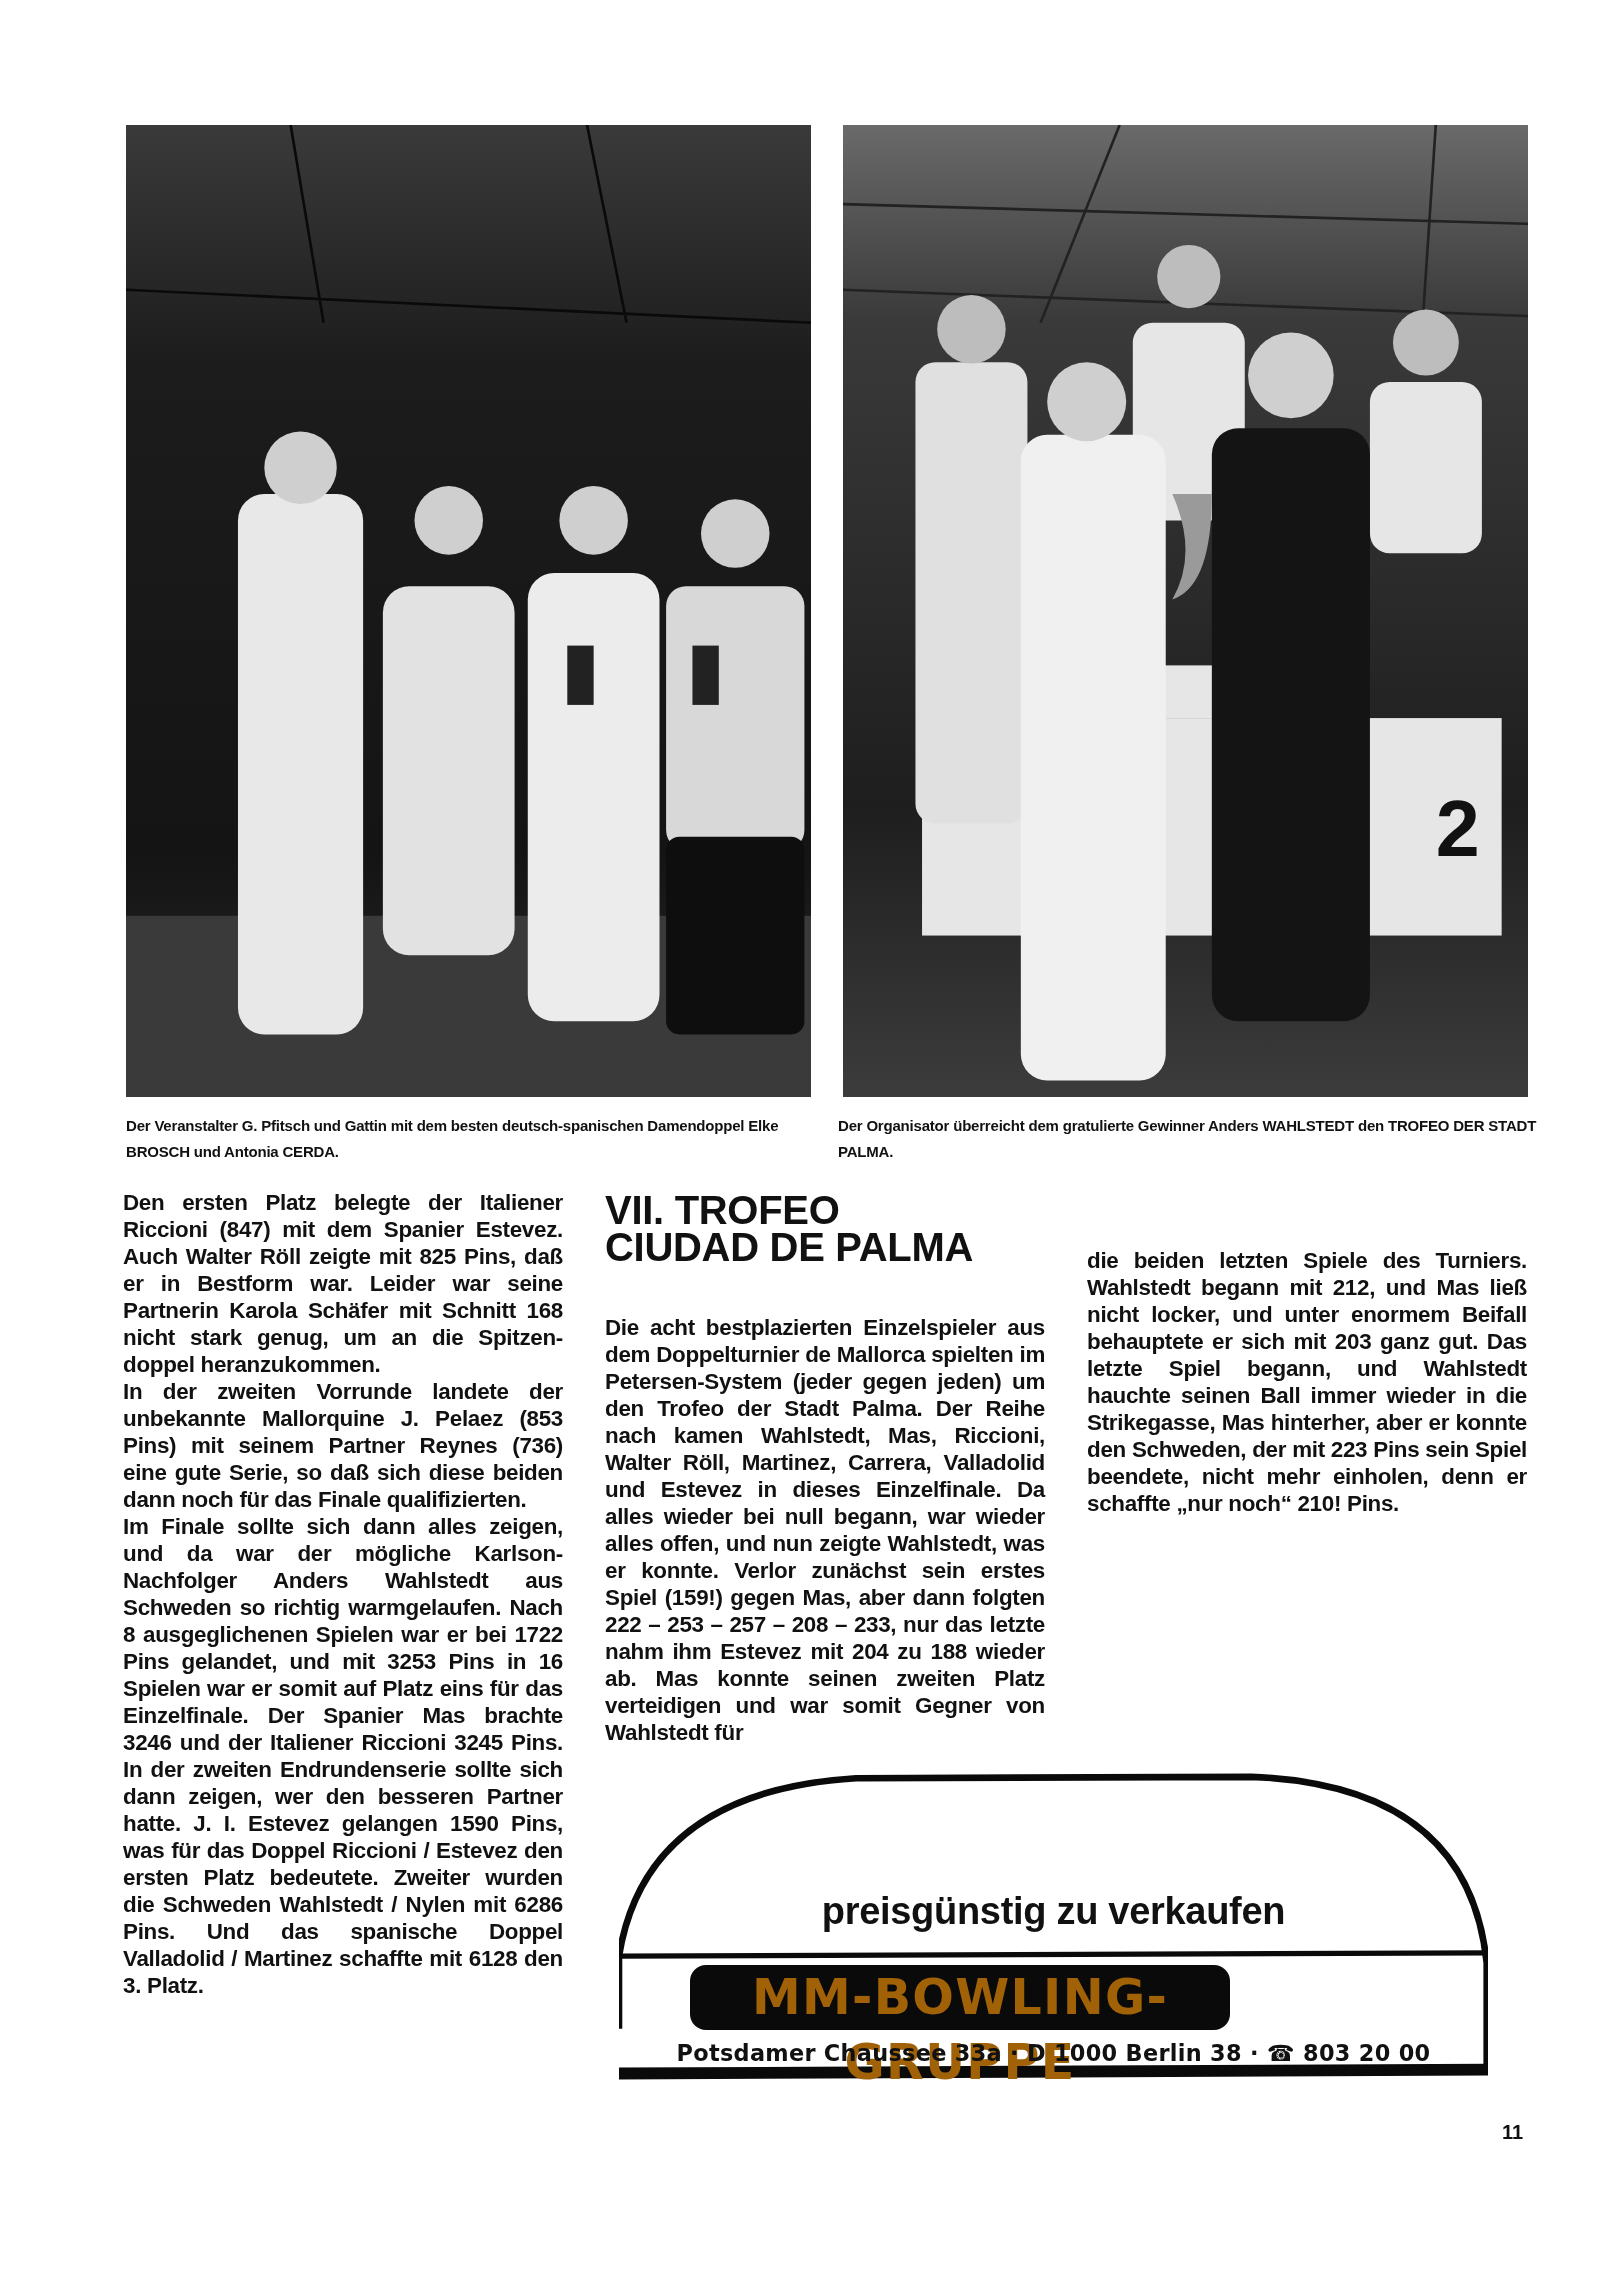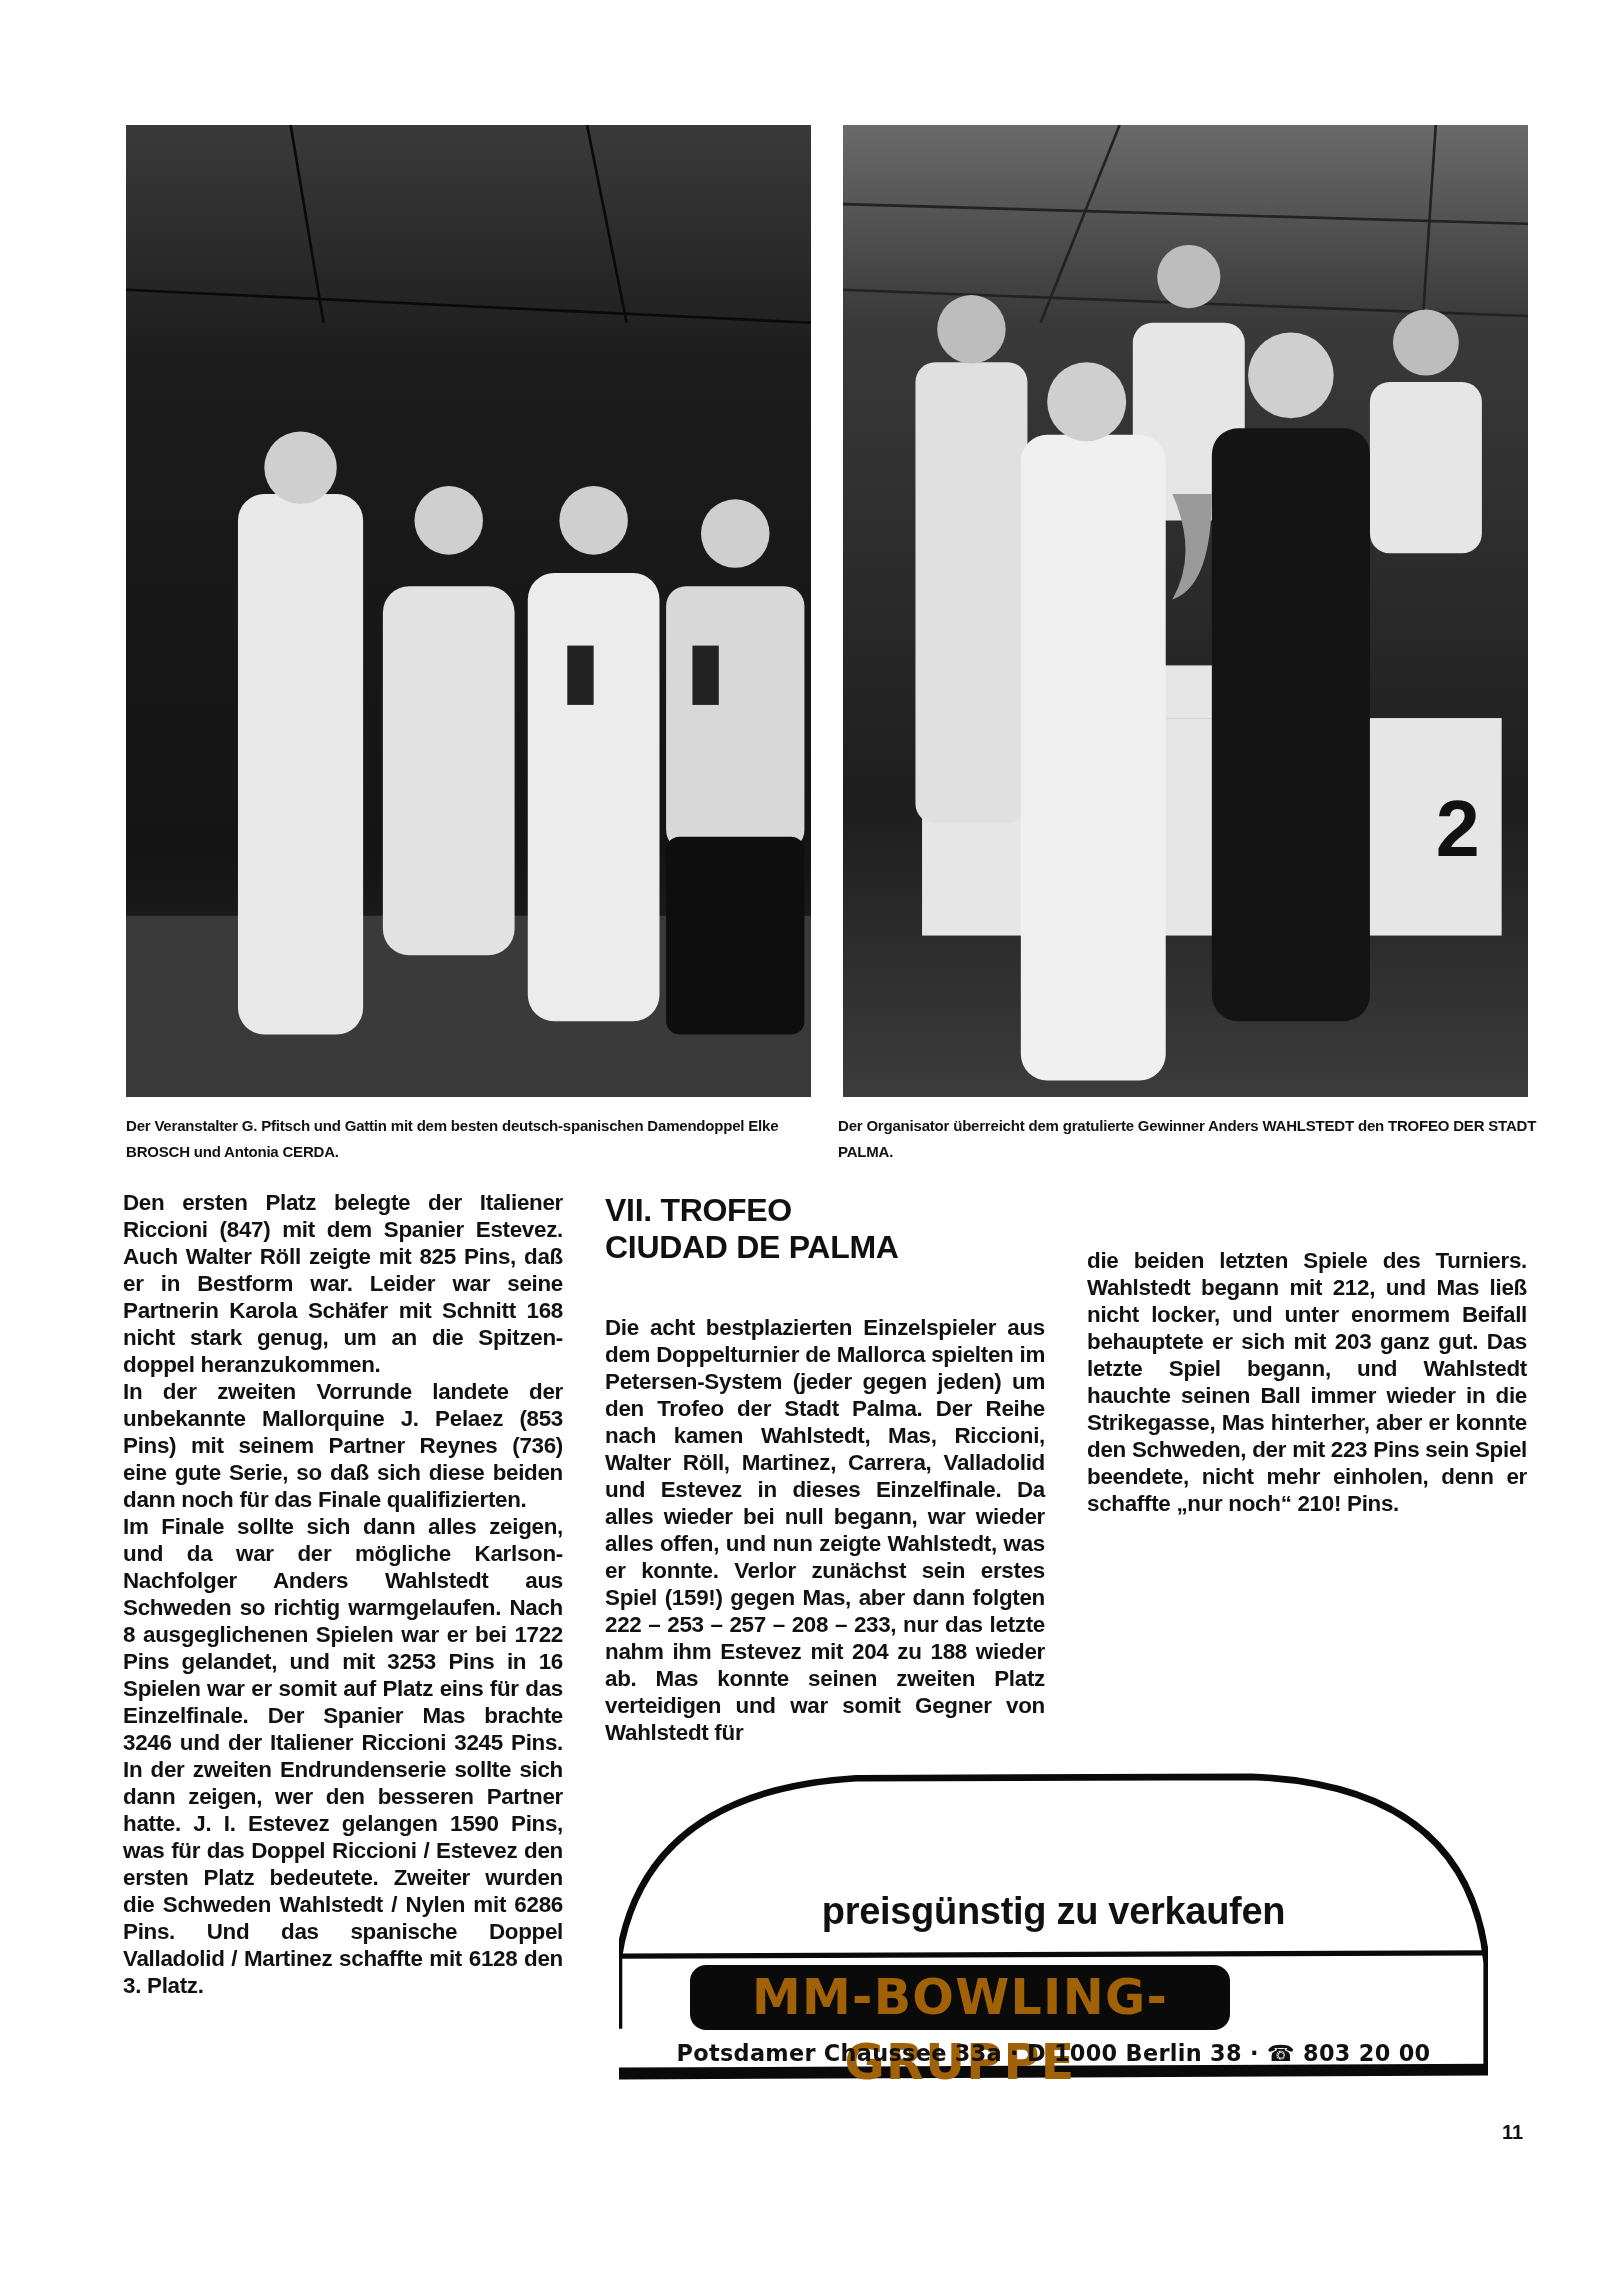--- a/index.html
+++ b/index.html
@@ -18,21 +18,21 @@
   #caption-right { left:838px; top:1113px; width:711px; }
 
   .col { position:absolute; font-size:22.4px; line-height:27px; text-align:justify;
          letter-spacing:-0.3px; }
   .col p { margin:0;font-weight:bold; }
   #col-1 { left:123px; top:1189px; width:440px; }
   #col-2 { left:605px; top:1314px; width:440px; }
   #col-3 { left:1087px; top:1247px; width:440px; }
 
   #headline { position:absolute; left:605px; top:1192px; font-weight:bold;
-              font-size:32px; line-height:37px; letter-spacing:-0.3px; }
+              font-size:40px; line-height:37px; letter-spacing:-0.3px; }
 
   
   #ad { position:absolute; left:619px; top:1765px; width:869px; height:356px; }
   #ad svg { position:absolute; left:0; top:0; width:100%; height:100%; }
   #ad-line1, #ad-line2 { position:absolute; left:0; width:100%; text-align:center;
          font-weight:bold; font-size:38px; letter-spacing:-0.3px; }
   #ad-line1 { top:59px; }
   #ad-line2 { top:125px; }
   #ad-brand-box { position:absolute; left:71px; top:200px; width:540px; height:65px;
          background:#0a0a0a; color:#a16207; font-weight:bold; font-size:49px;

